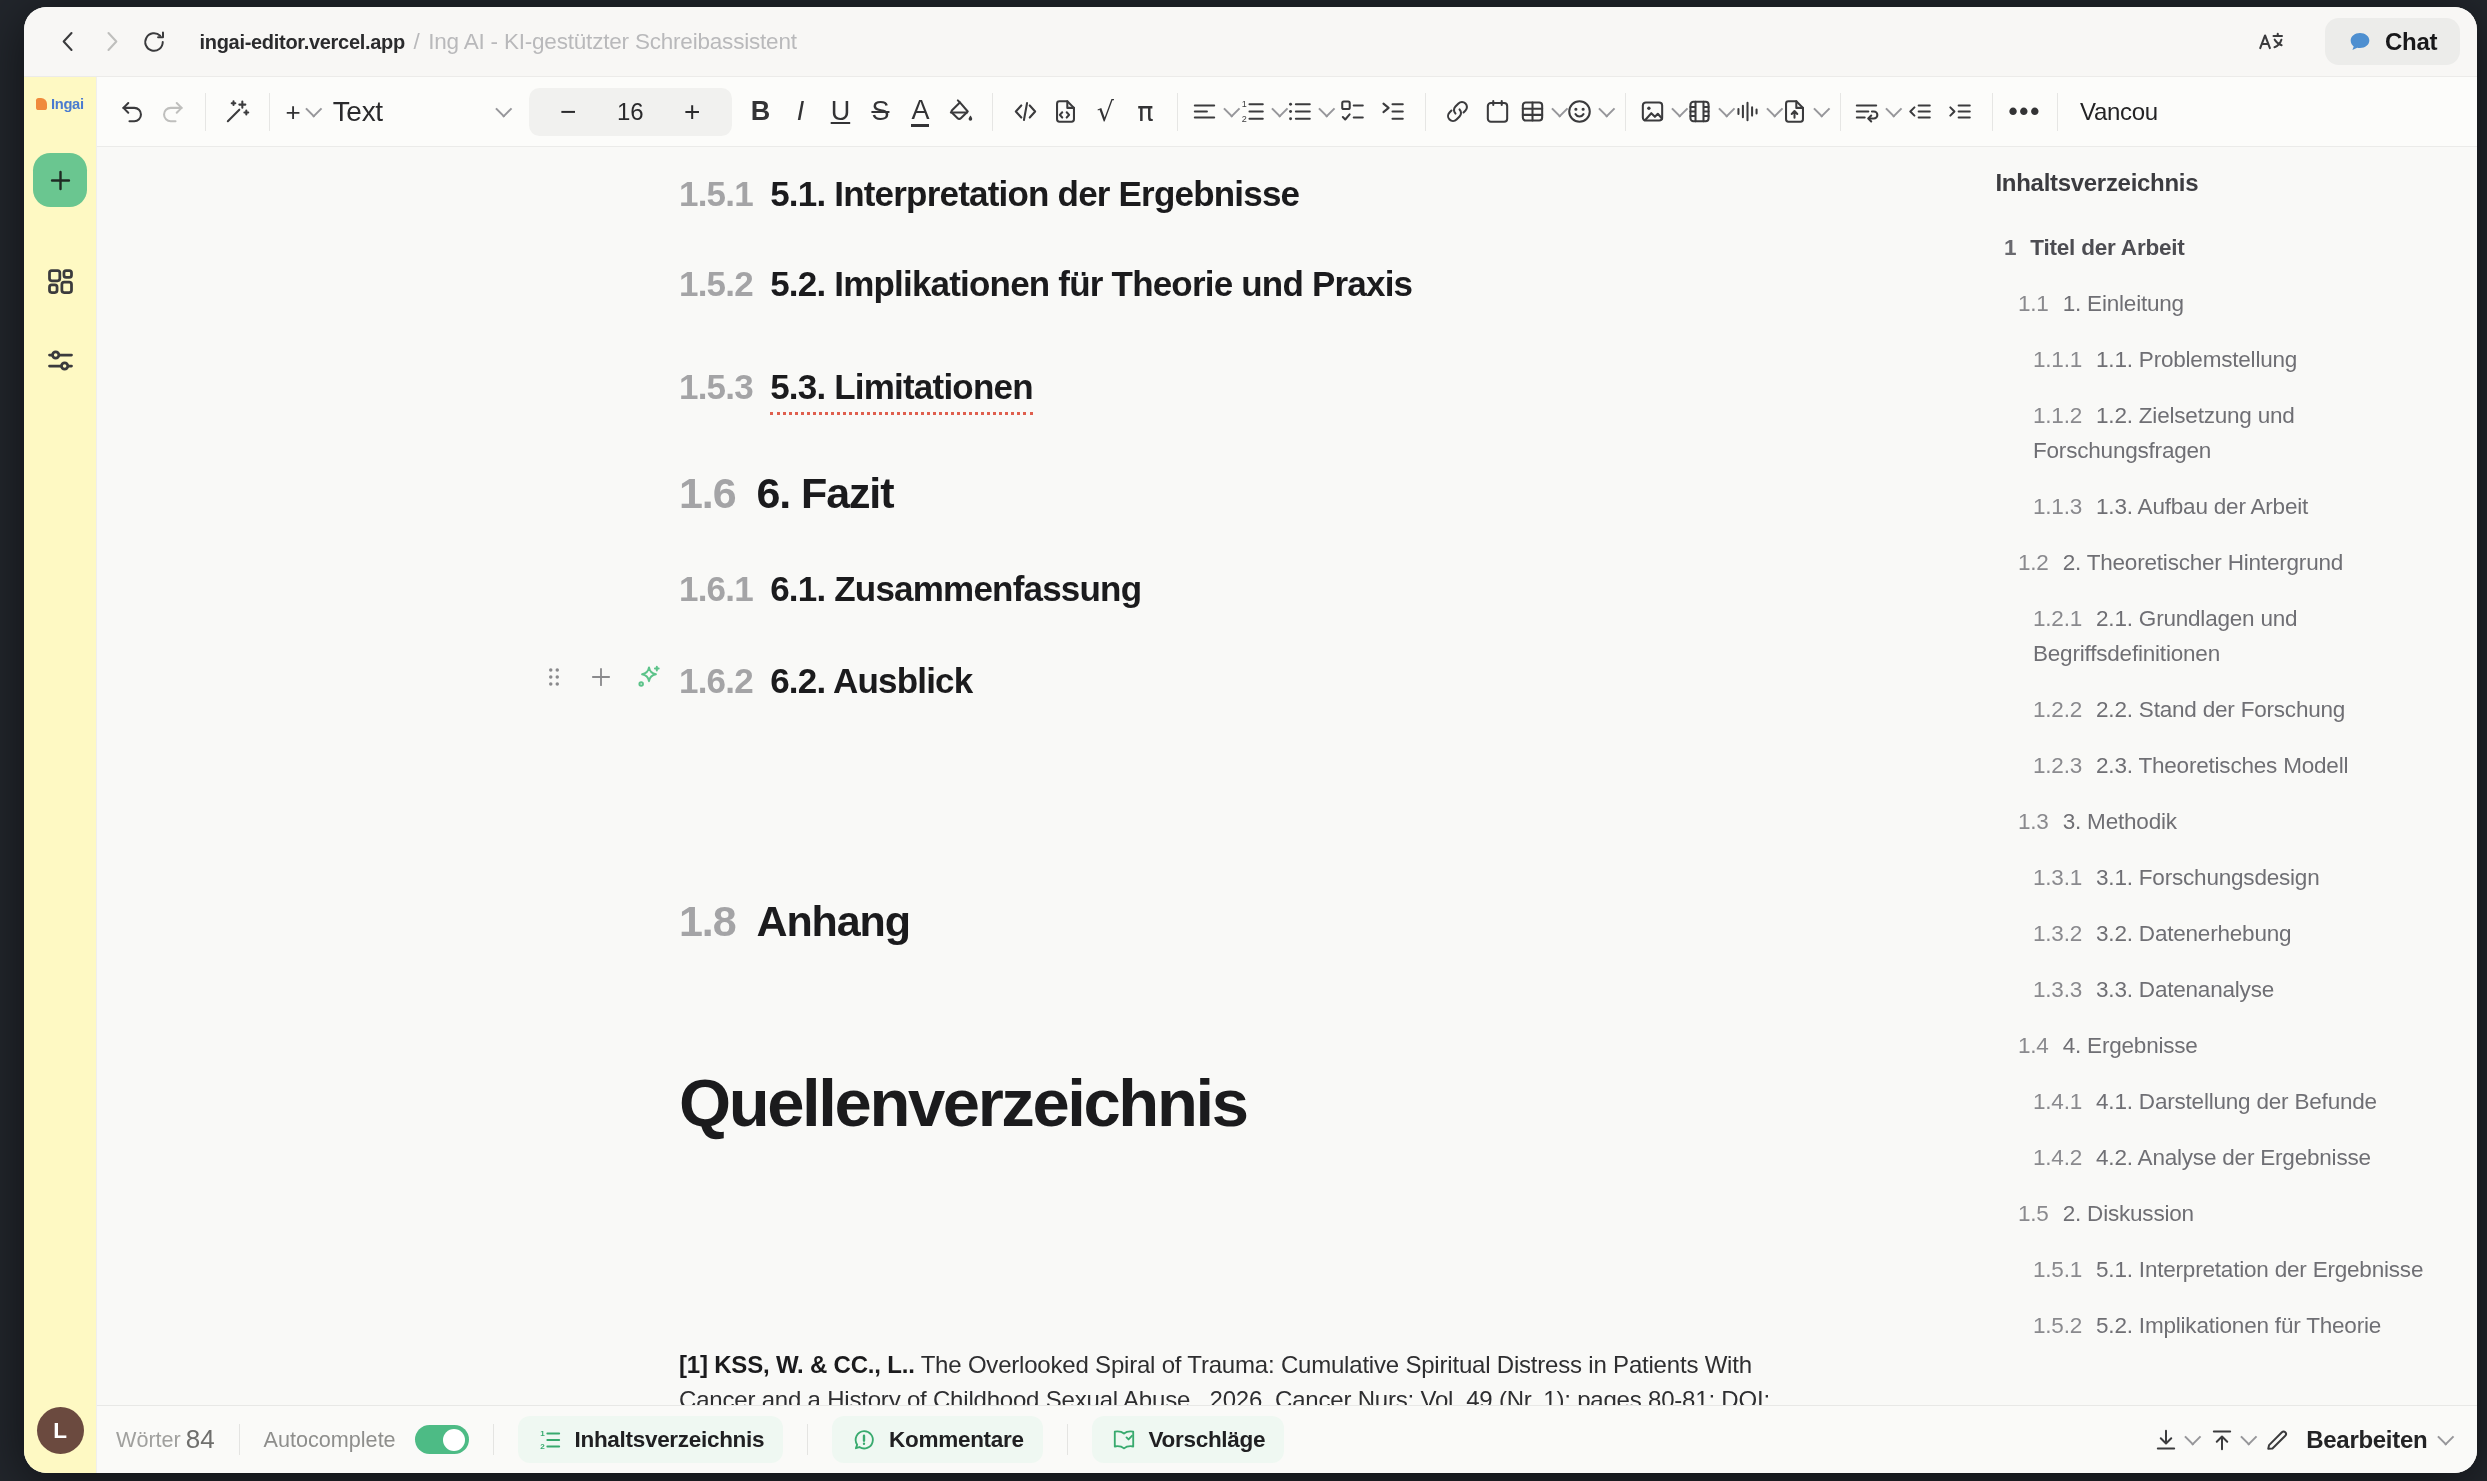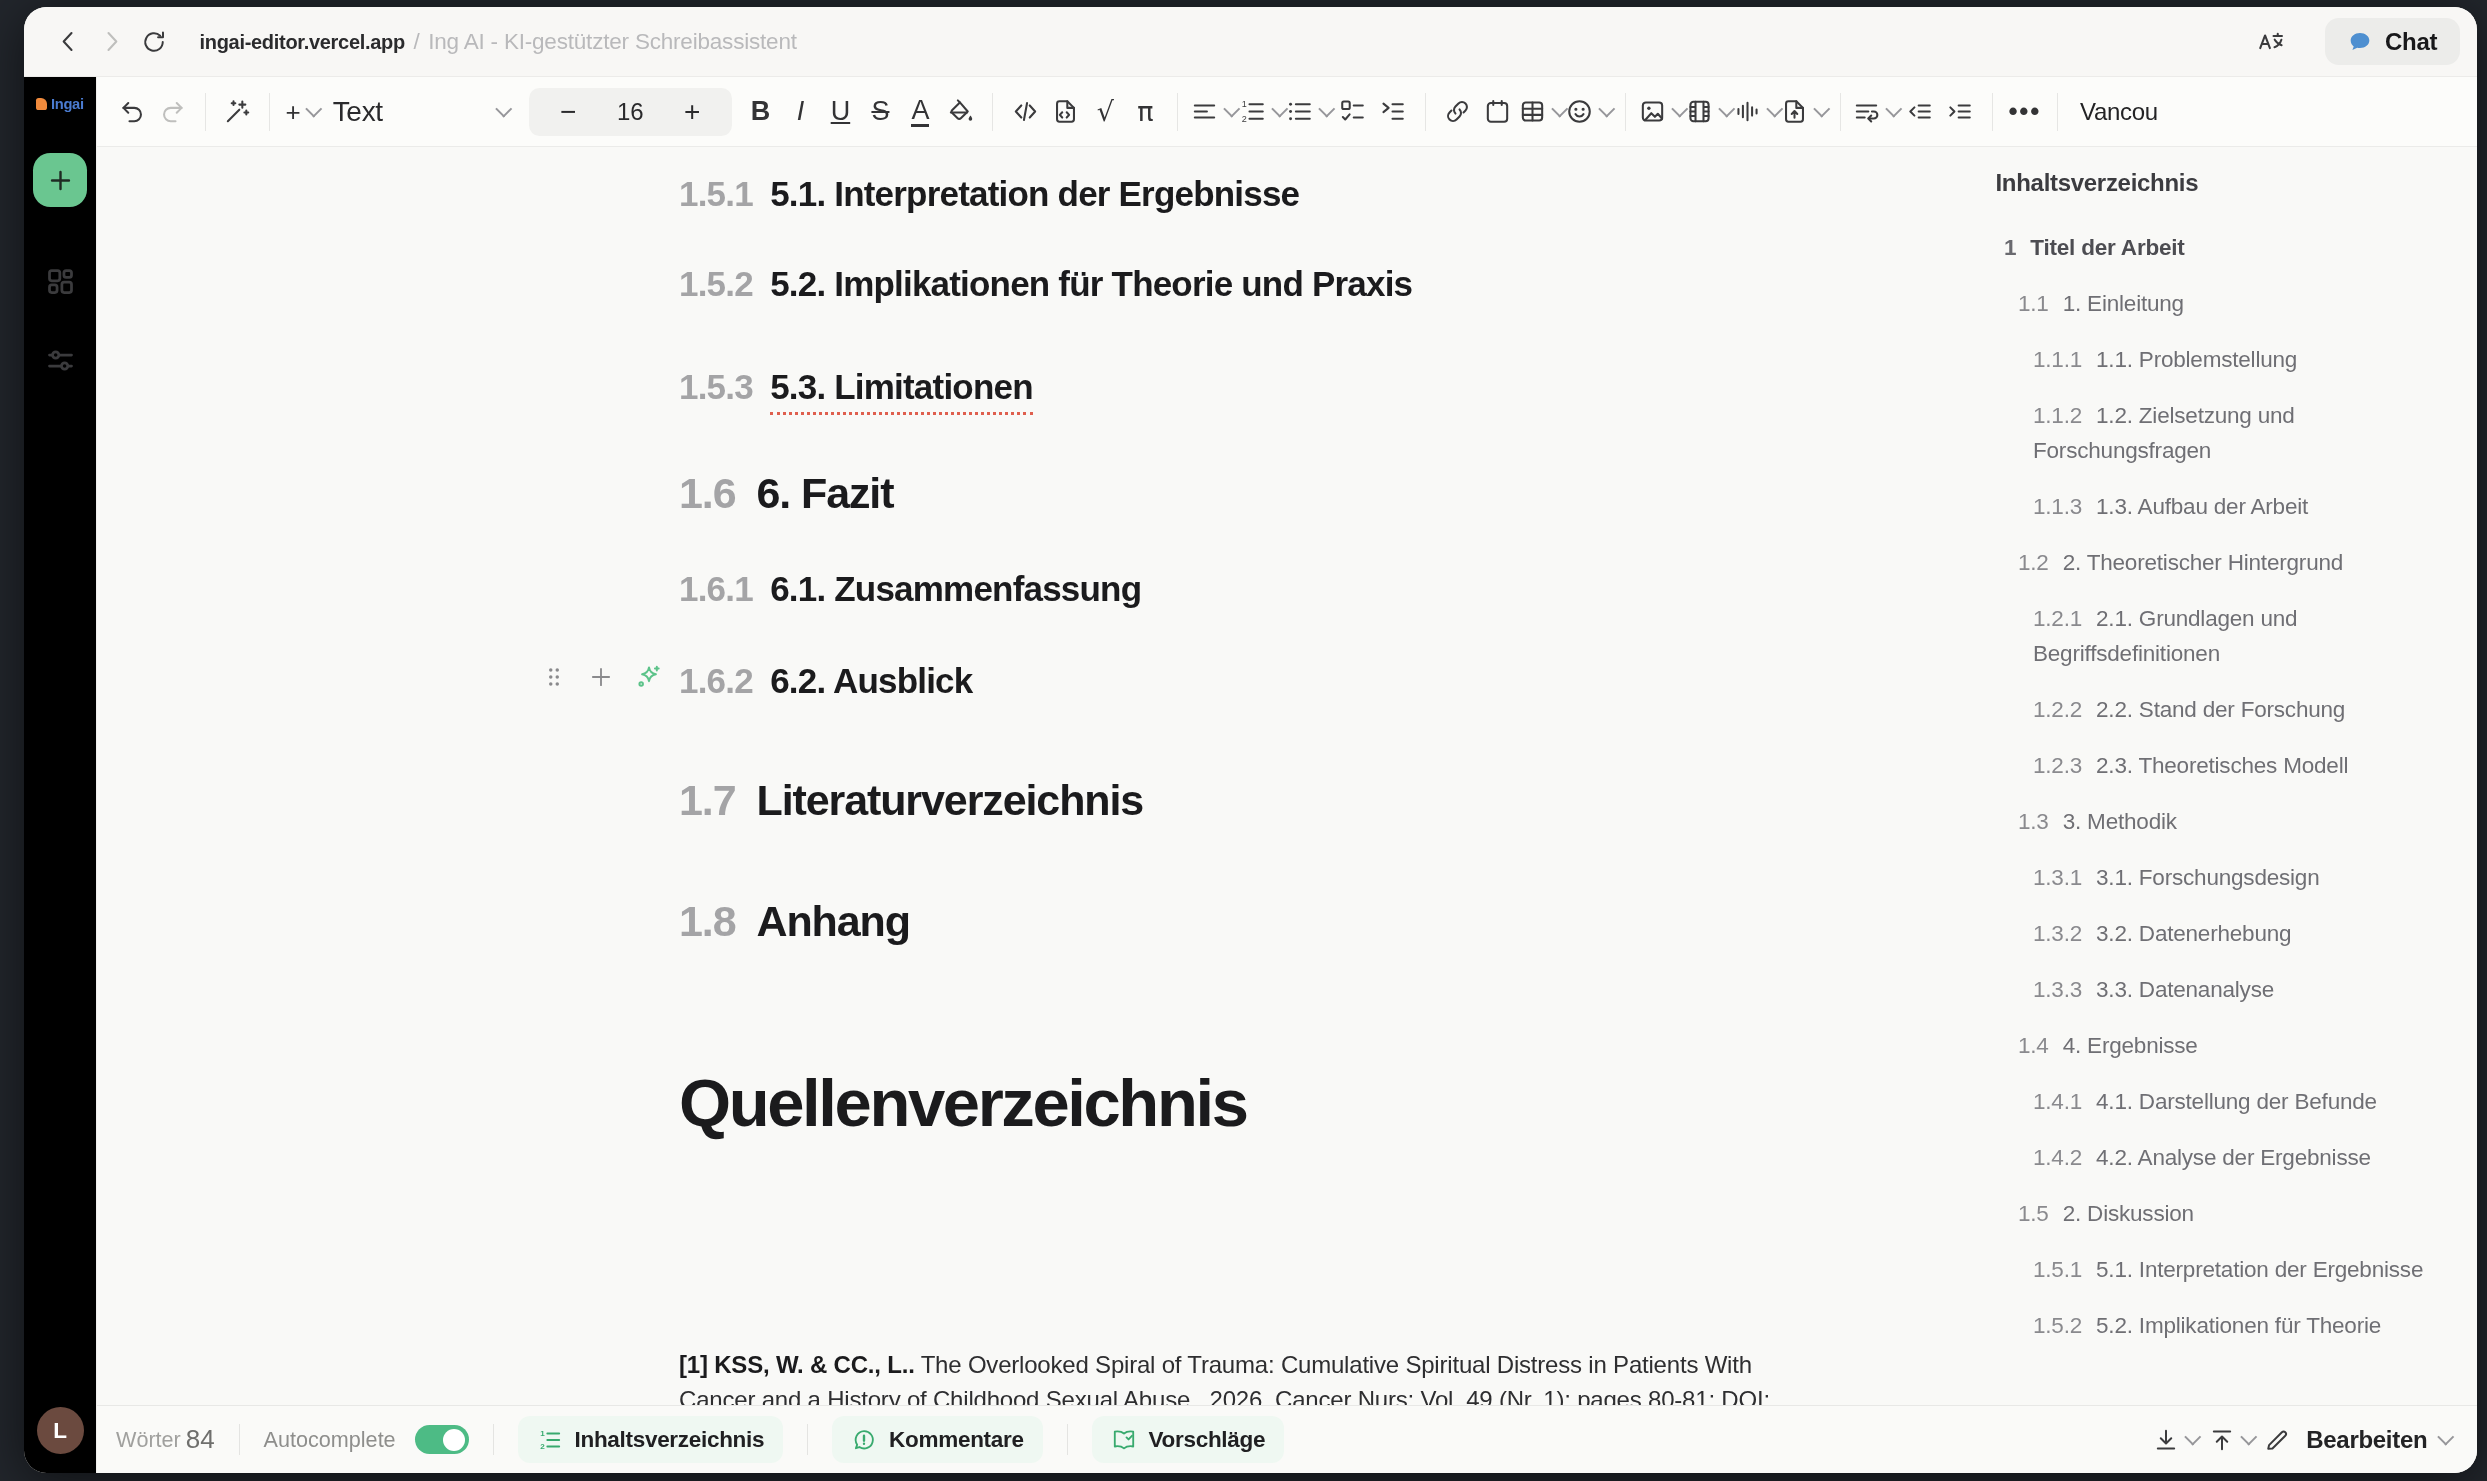--- a/index.html
+++ b/index.html
@@ -14,21 +14,21 @@
   .nav-ic{width:43px;height:43px;display:flex;align-items:center;justify-content:center;border-radius:8.6px;}
   .urlbox{display:flex;align-items:baseline;margin-left:24px;white-space:nowrap;overflow:hidden;}
   .url{font-size:20px;font-weight:700;color:#2B2B2D;letter-spacing:-0.3px;}
   .urlsep,.urltitle{font-size:22.5px;color:#B9B9BB;margin-left:8.6px;letter-spacing:-0.2px;}
   .top-right{margin-left:auto;display:flex;align-items:center;gap:33px;}
   .chat-pill{display:flex;align-items:center;gap:12px;background:#ECECEA;border-radius:14px;
              padding:9.5px 22.5px;}
   .chat-pill span{font-size:24px;font-weight:700;color:#18181A;letter-spacing:-0.3px;}
   
   .framebody{flex:1;display:flex;min-height:0;}
-  .sidebar{width:73px;flex:0 0 73px;background:#000000;border-right:0.9px solid #F0EFED;
+  .sidebar{width:73px;flex:0 0 73px;background:#fef9c3;border-right:0.9px solid #F0EFED;
            display:flex;flex-direction:column;align-items:center;padding-top:12px;box-sizing:border-box;}
   .logo{display:flex;align-items:center;gap:4.3px;height:29px;margin-bottom:35px;}
   .logo-mark{width:10.4px;height:12px;border-radius:2.6px 6px 2.6px 2.6px;background:#F08A3C;}
   .logo-text{font-size:14.7px;font-weight:700;color:#4A7BD0;letter-spacing:-0.3px;}
   .plus-btn{width:54px;height:54px;border-radius:17.3px;background:#6AC690;display:flex;
             align-items:center;justify-content:center;}
   .side-ic{width:48px;height:48px;display:flex;align-items:center;justify-content:center;}
   .avatar{width:47px;height:47px;border-radius:50%;background:#6B4A3F;color:#FFF;
           display:flex;align-items:center;justify-content:center;font-size:22.5px;font-weight:700;
           margin-top:auto;margin-bottom:19px;}
@@ -418,24 +418,20 @@
               <path d="M12 3.8c.6 3.5 2.4 5.3 5.9 5.9-3.5.6-5.3 2.4-5.9 5.9-.6-3.5-2.4-5.3-5.9-5.9 3.5-.6 5.3-2.4 5.9-5.9z"></path>
               <path d="M18.7 3.2v3.2M17.1 4.8h3.2"></path>
                 <circle cx="5.3" cy="18" r="1.5"></circle>
             </svg>
           </div>
           <div class="hrow h3row" style="top:510px">
             <span class="hnum">1.6.2</span>
             <span>6.2. Ausblick</span>
           </div>
 
-          <div class="hrow h2row" style="top:624px">
-            <span class="hnum">1.7</span>
-            <span>Literaturverzeichnis</span>
-          </div>
           <div class="hrow h2row" style="top:745px">
             <span class="hnum">1.8</span>
             <span>Anhang</span>
           </div>
 
           <div class="hrow h1row" style="top:914px">Quellenverzeichnis</div>
 
           <div class="refpara">
             <b>[1] KSS, W. &amp; CC., L..</b><span> The Overlooked Spiral of Trauma: Cumulative Spiritual Distress in Patients With Cancer and a History of Childhood Sexual Abuse.. 2026. Cancer Nurs; Vol. 49 (Nr. 1); pages 80-81; DOI: 10.1097/ncc.0000000000001545; Zugriff am 22.12.2025. </span>
           </div>

